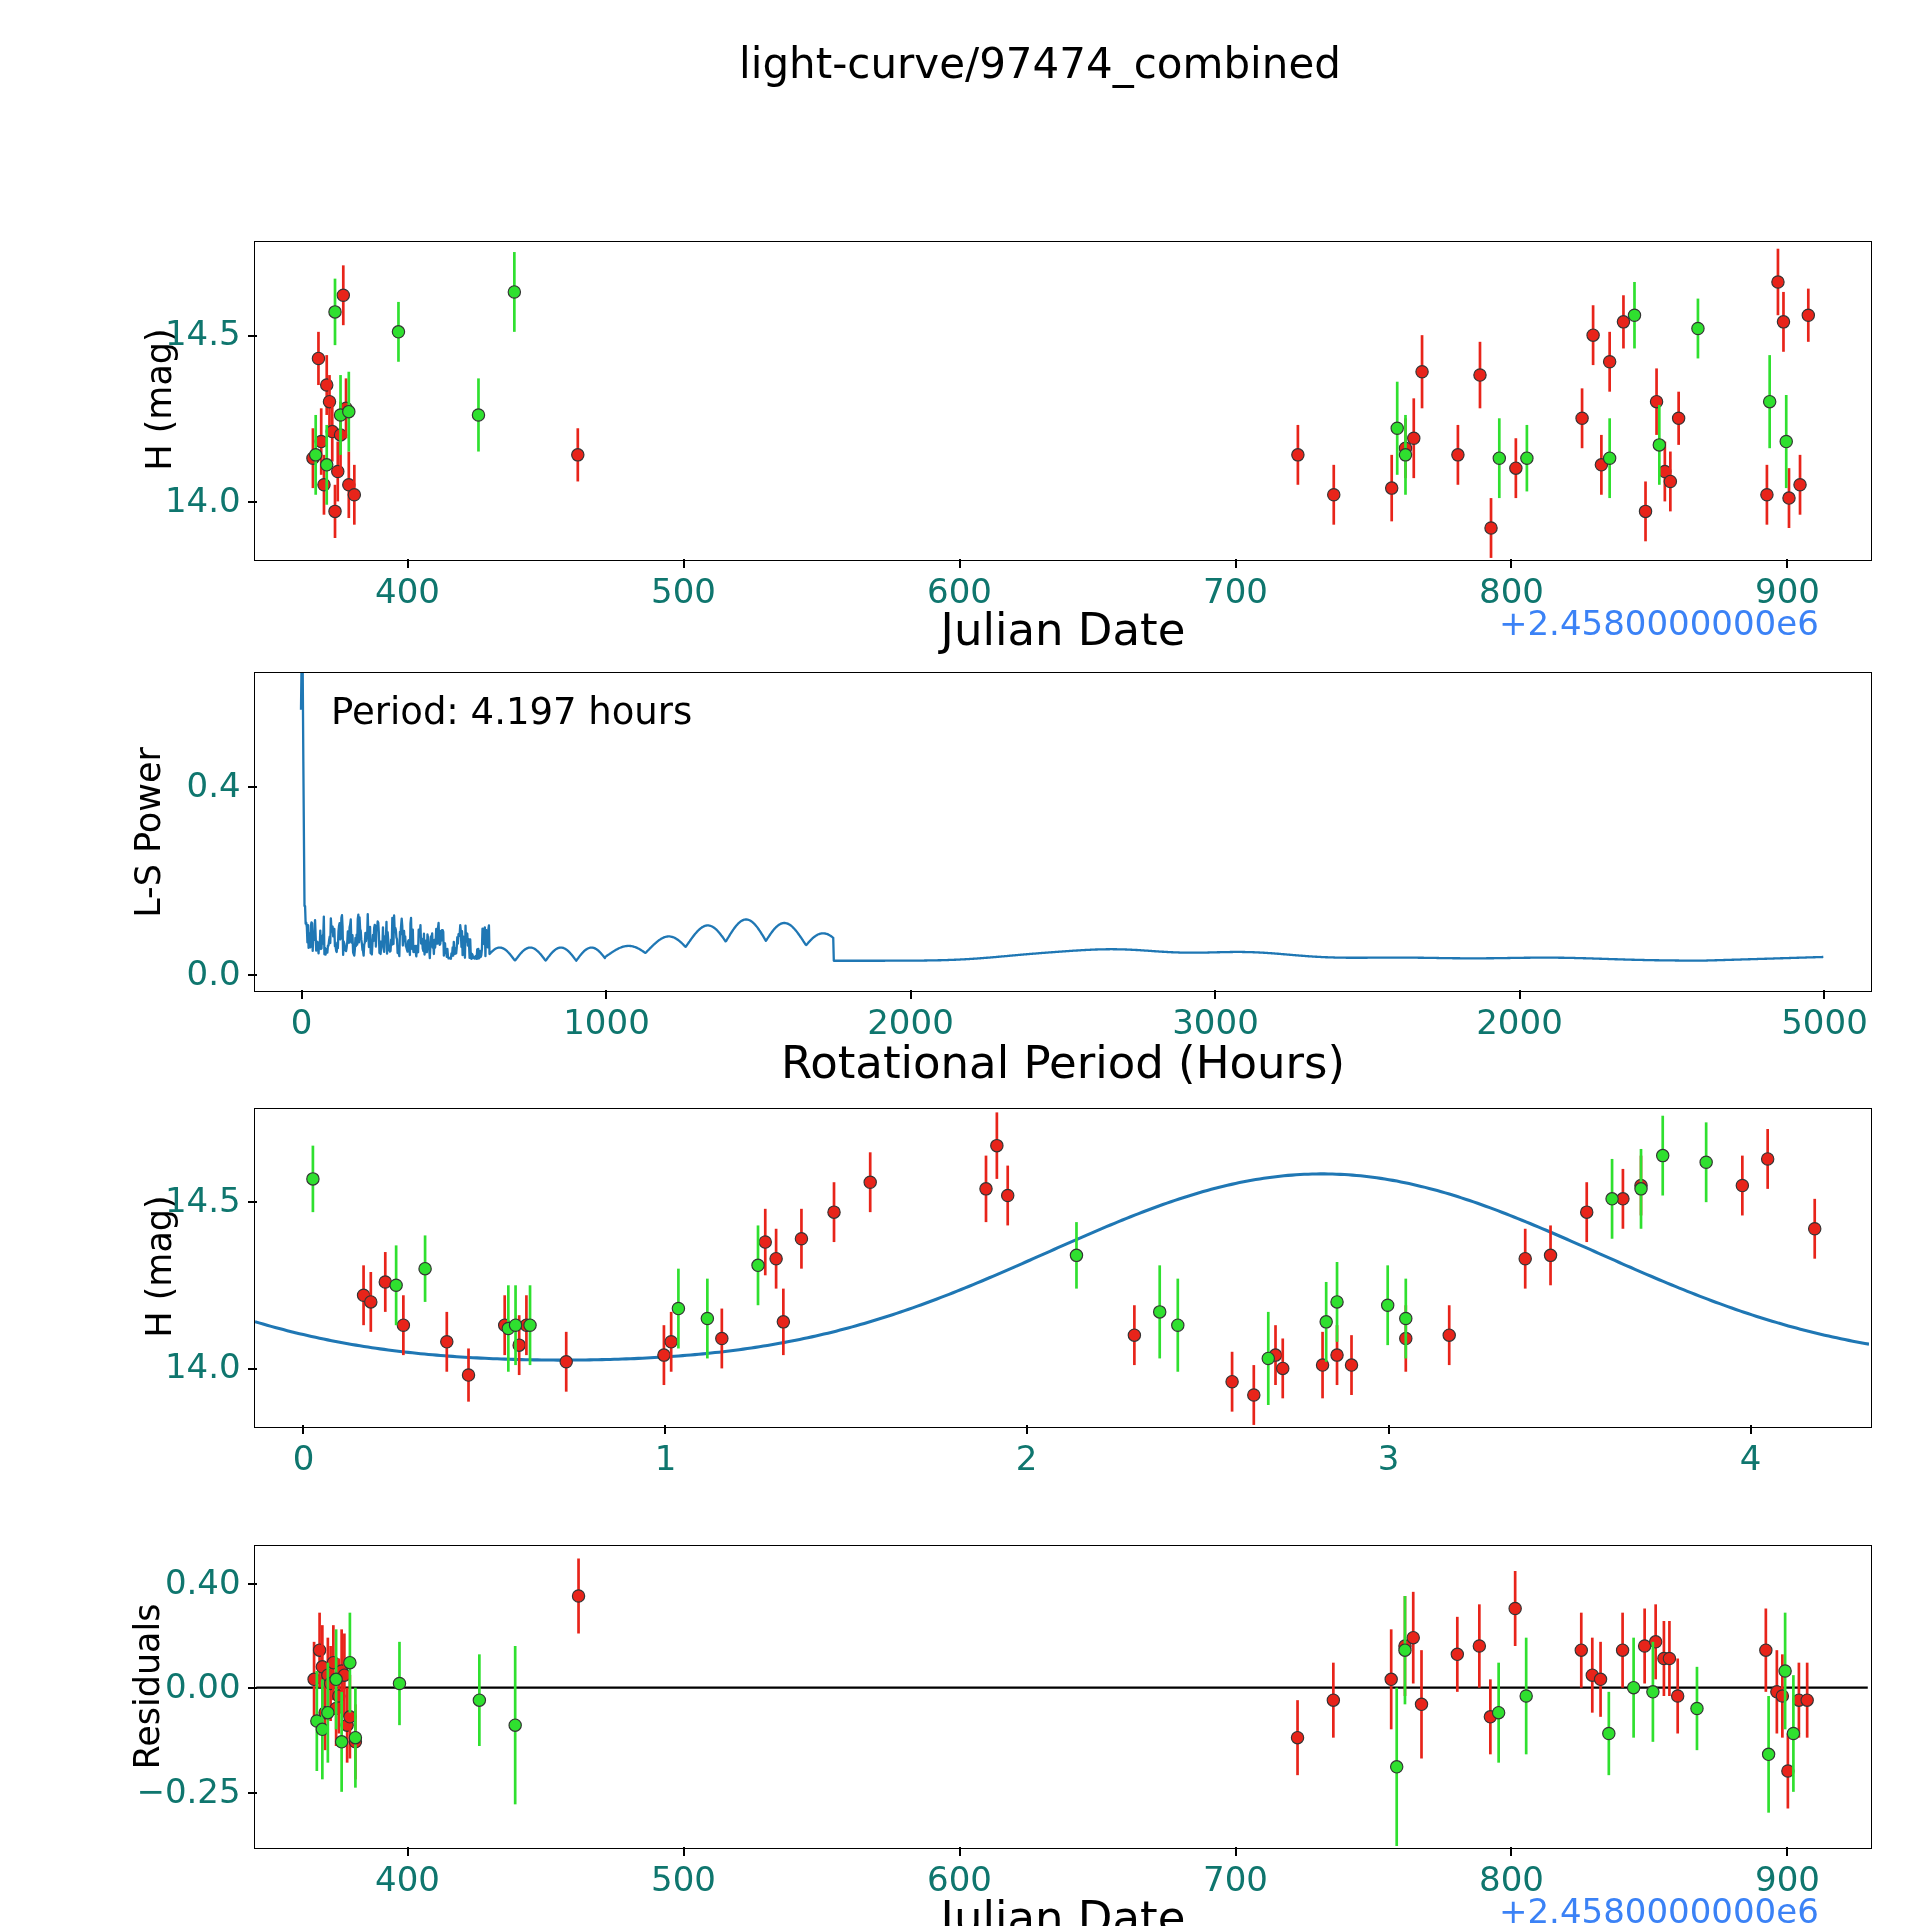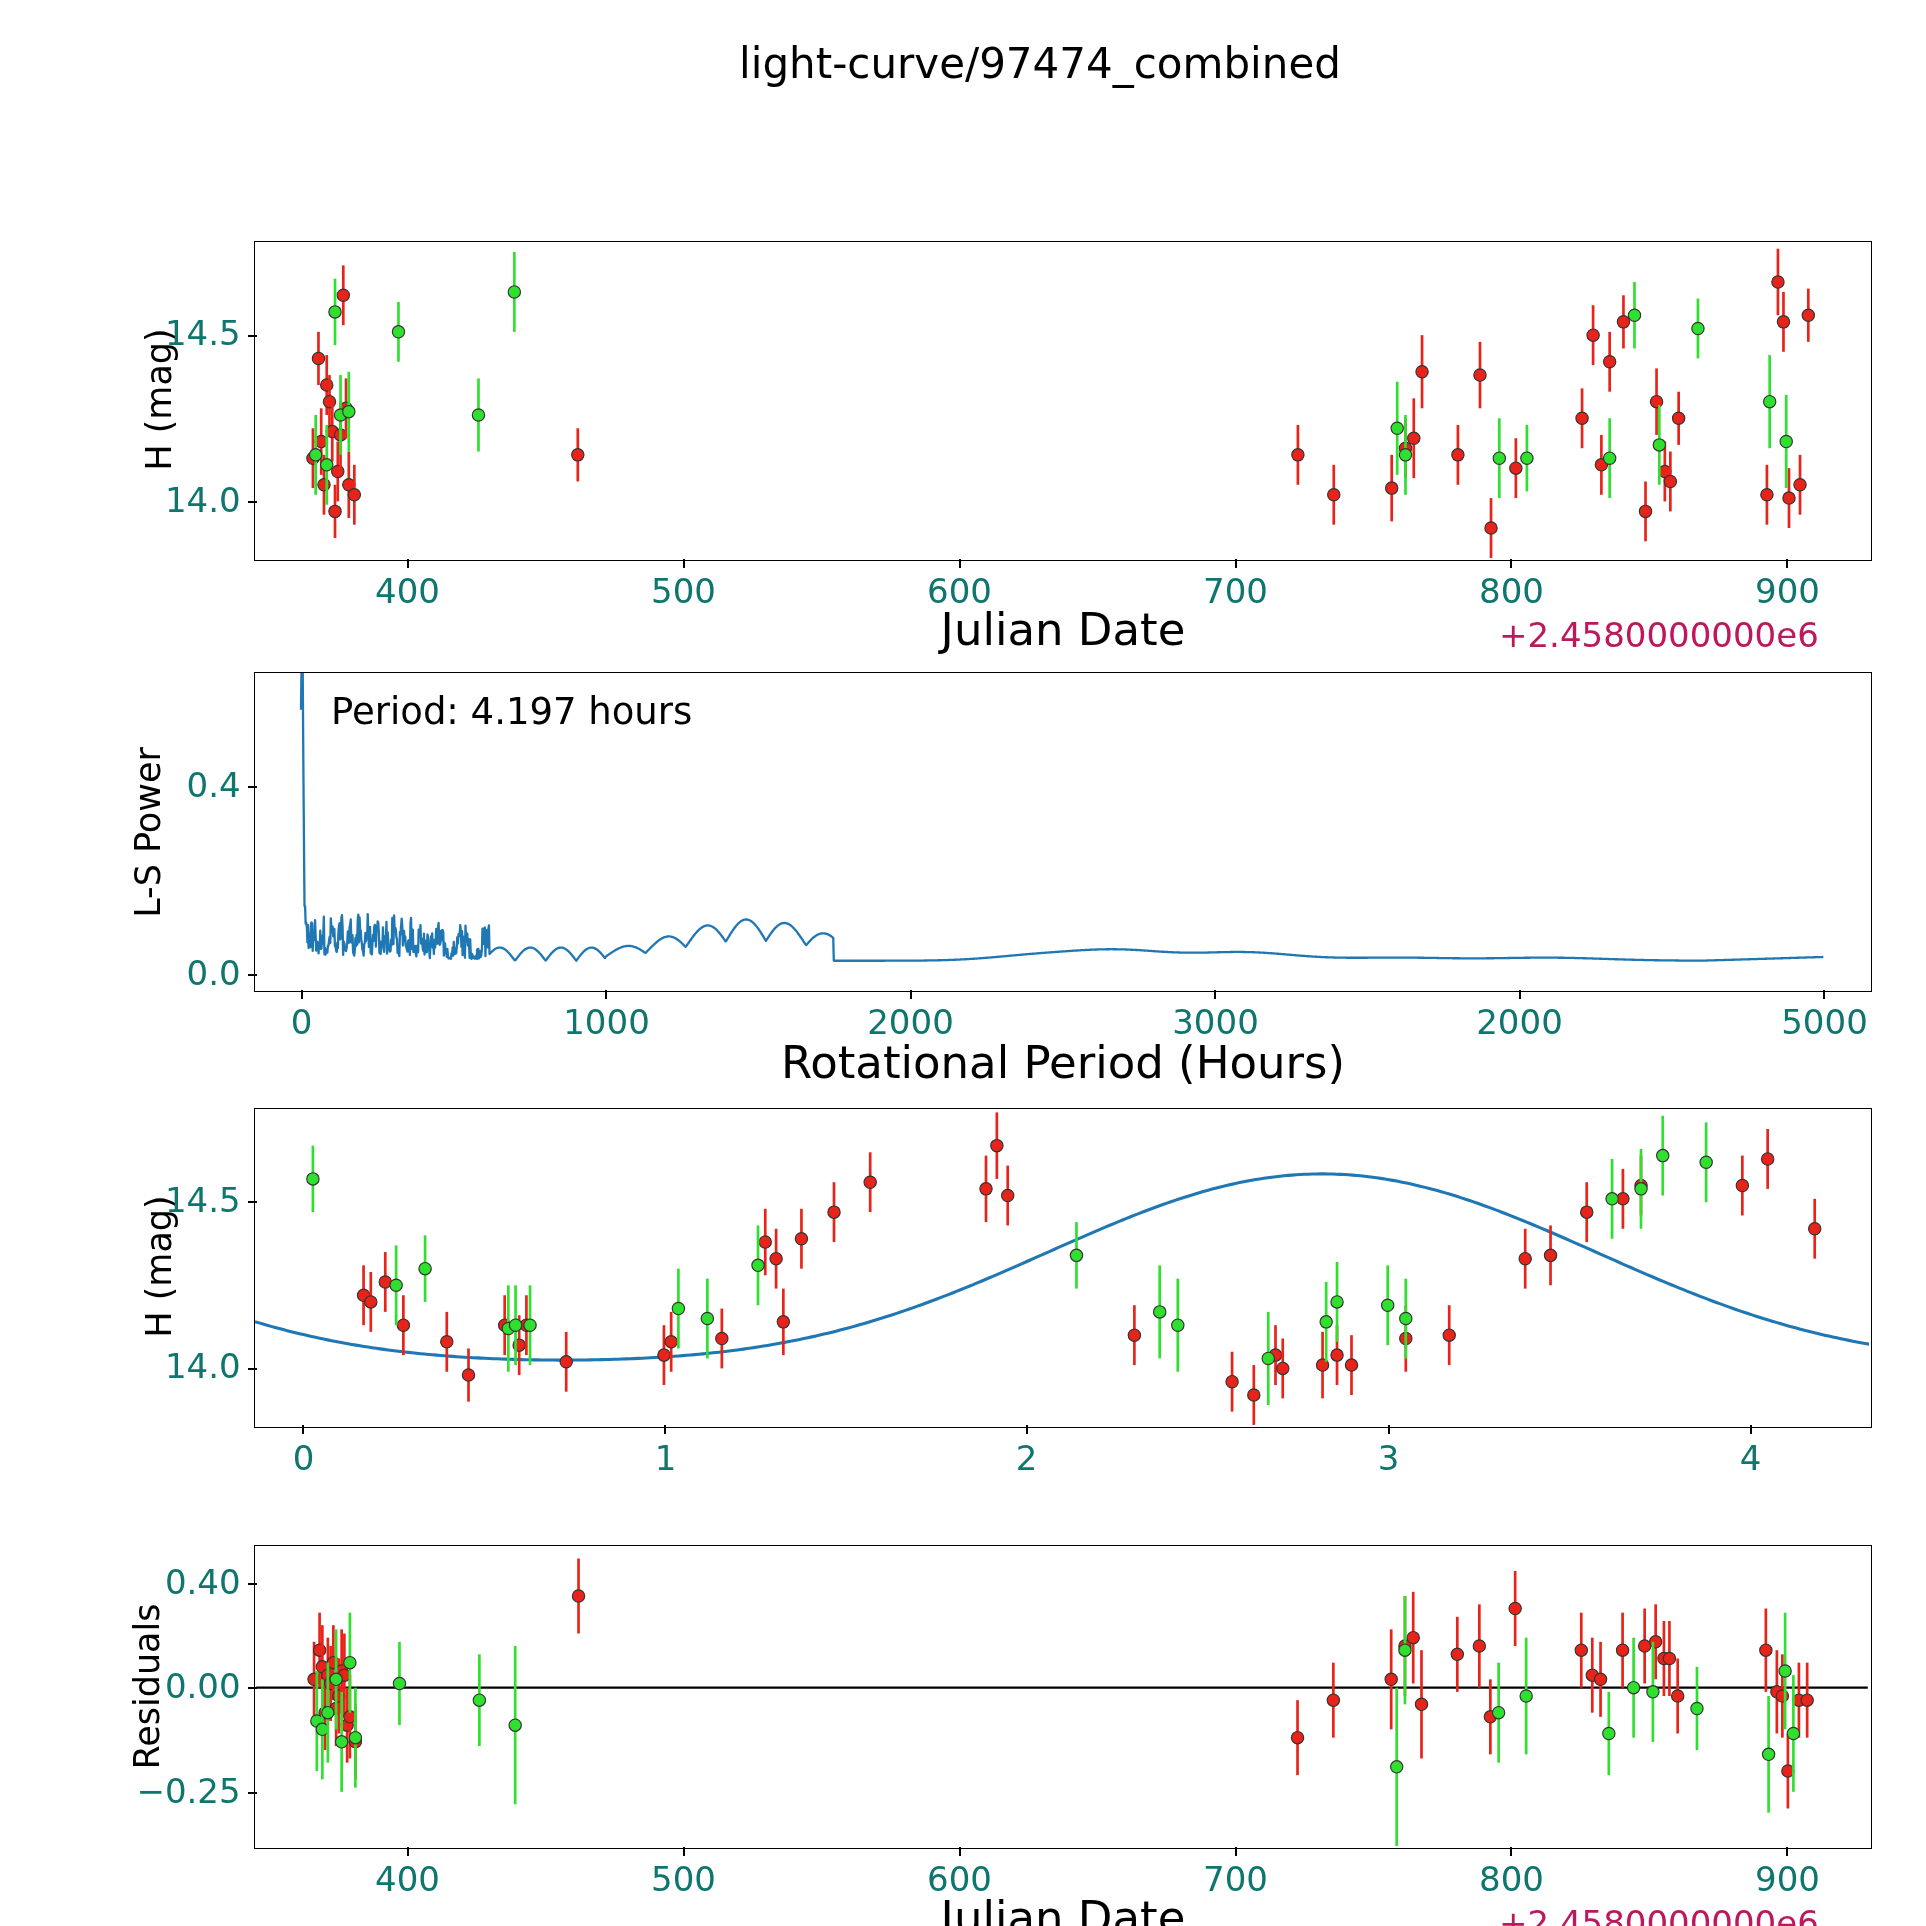--- a/index.html
+++ b/index.html
@@ -57,23 +57,22 @@
   .tick-label {
     position: absolute;
     font-size: 34px;
     color: #0f766e;
     white-space: nowrap;
     text-align: center;
   }
   .offset-label {
     position: absolute;
     font-size: 34px;
-    color: #be185d;
+    color: #3b82f6;
     white-space: nowrap;
-    margin-top: 12px;
   }
   .annotation {
     position: absolute;
     font-size: 37px;
     color: #000000;
     white-space: nowrap;
   }
   .tick-mark {
     position: absolute;
     background: #000000;

